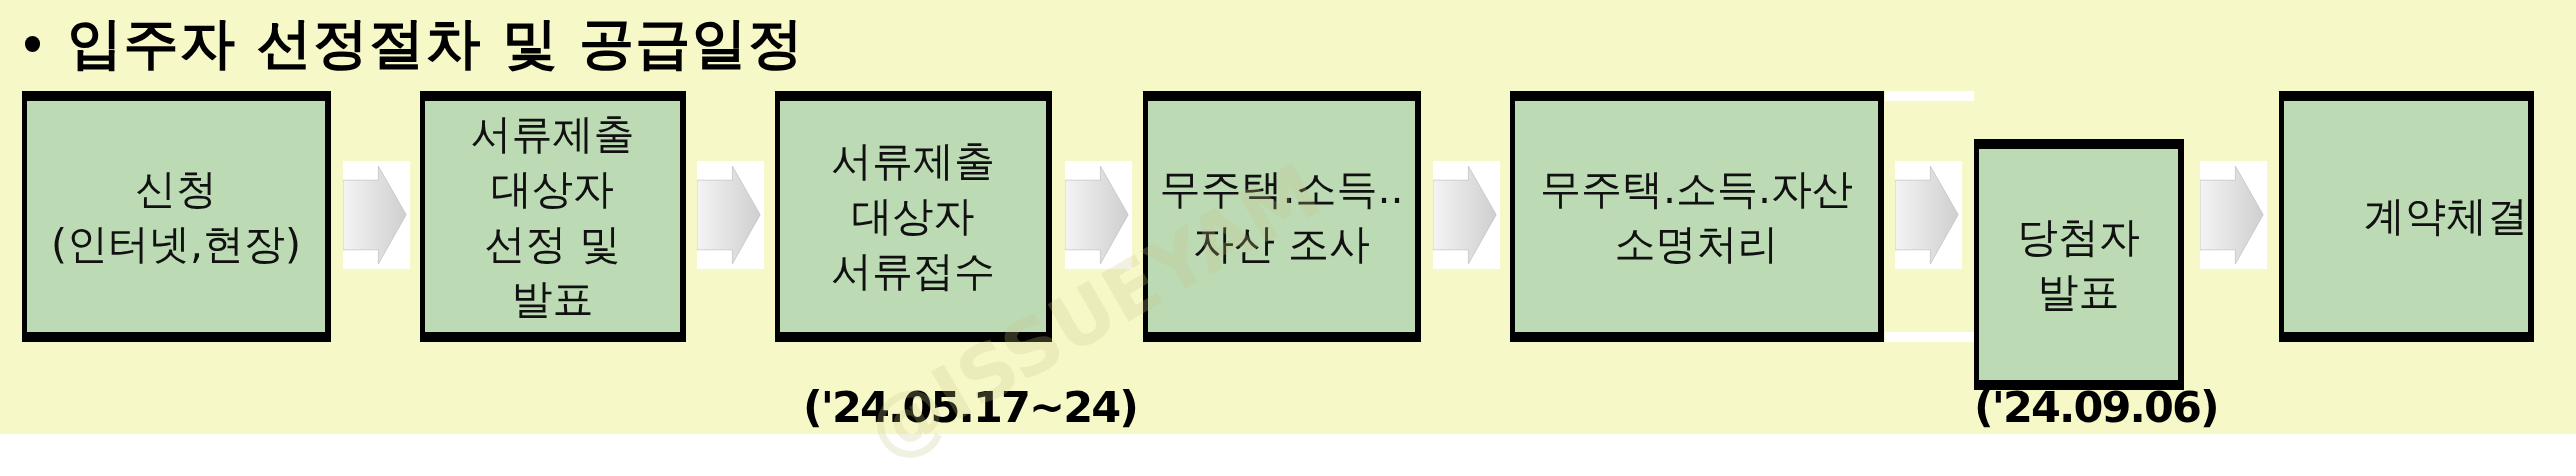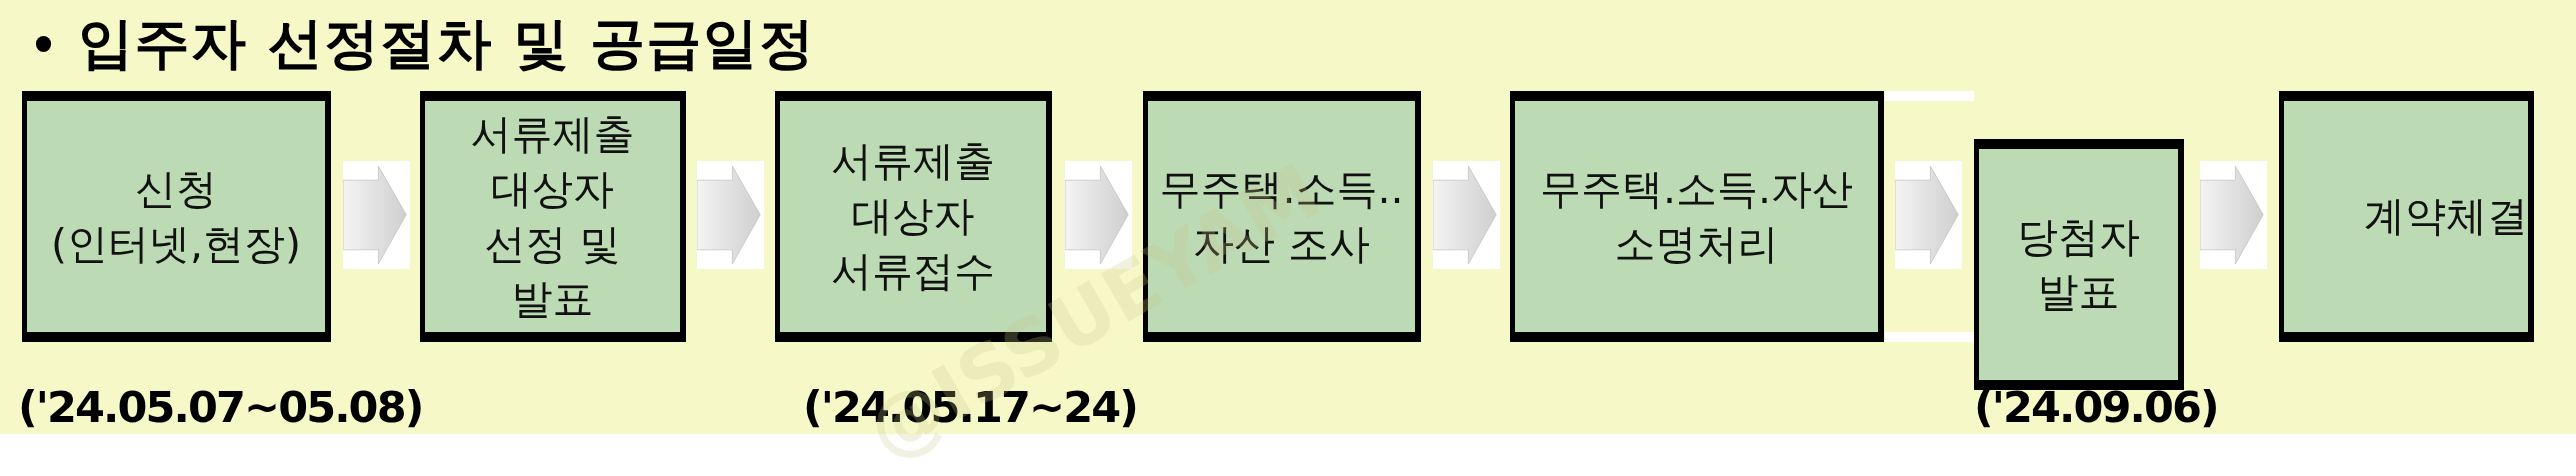--- a/index.html
+++ b/index.html
@@ -1,19 +1,19 @@
 <!DOCTYPE html>
 <html style="font-size:10.2px"><head>
 <meta charset="utf-8">
 <style>
   html, body { margin:0; padding:0; }
   body { width:2576px; height:477px; background:#ffffff; position:relative; overflow:hidden;
          font-family:"DejaVu Sans", "Liberation Sans", sans-serif; }
   .panel { position:absolute; left:0; top:0; width:2576px; height:434px; background:#f7f8c8; }
-  .title { position:absolute; left:36px; top:9px; height:70px; display:flex; align-items:center;
+  .title { position:absolute; left:25px; top:9px; height:70px; display:flex; align-items:center;
            font-size:55px; font-weight:bold; color:#000; letter-spacing:1.3px; }
   .title .bullet { display:inline-block; width:15.3px; height:15.3px; border-radius:50%; background:#000;
                    margin-right:27px; }
   .box { position:absolute; top:91px; height:251px; box-sizing:border-box; background:#bcdab3;
          border-left:5.1px solid #000; border-right:6.4px solid #000;
          border-top:10.2px solid #000; border-bottom:10.2px solid #000;
          display:flex; align-items:center; justify-content:center; text-align:center;
          font-size:41px; line-height:55px; color:#111; white-space:pre-line; }
   .arrow { position:absolute; top:161px; height:108px; background:#ffffff; }
   .arrow svg { width:100%; height:100%; display:block; }
@@ -102,19 +102,18 @@
   <div class="arrow" style="left:2200px;width:67px;">
     <svg viewBox="0 0 106 169" preserveAspectRatio="none">
         <polygon points="0,30 56,30 56,8 100,84 56,161 56,139 0,139" fill="url(#g1)" stroke="#bbb" stroke-width="1"></polygon>
       </svg>
   </div>
 
   <div class="box" style="left:2279px;width:255px;justify-content:flex-end;">
     <span>계약체결</span>
   </div>
 
-  <div class="date" style="left:18px;">('24.05.07~05.08)</div>
   <div class="date" style="left:767px;margin-left:36px;">('24.05.17~24)</div>
   <div class="date" style="left:1974px;">('24.09.06)</div>
 
   <div class="watermark">@ISSUEYAM</div>
 </div>
 
 
 </body></html>

